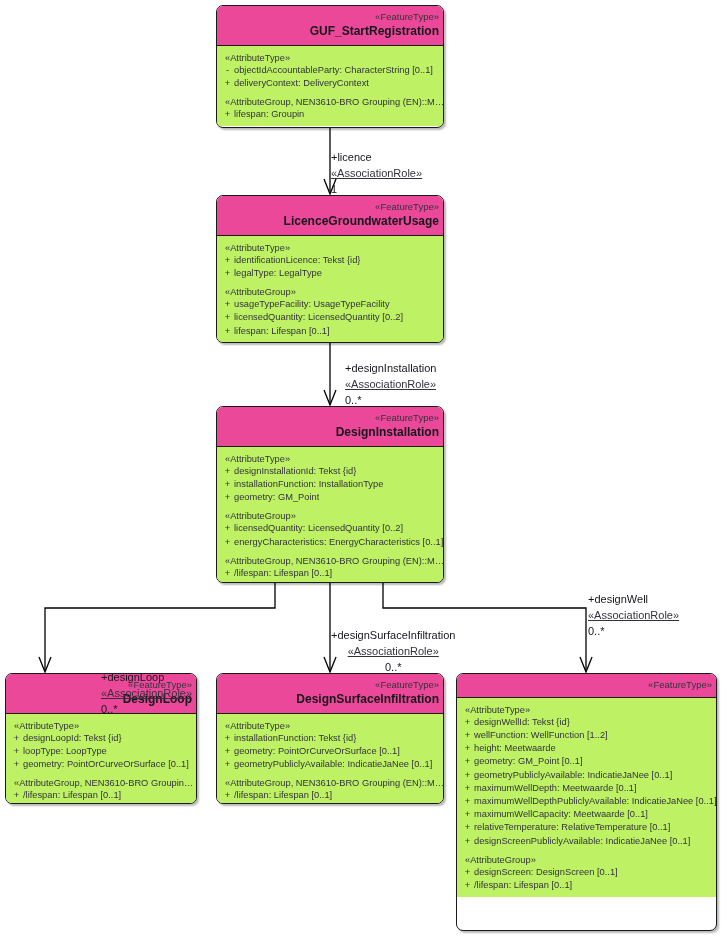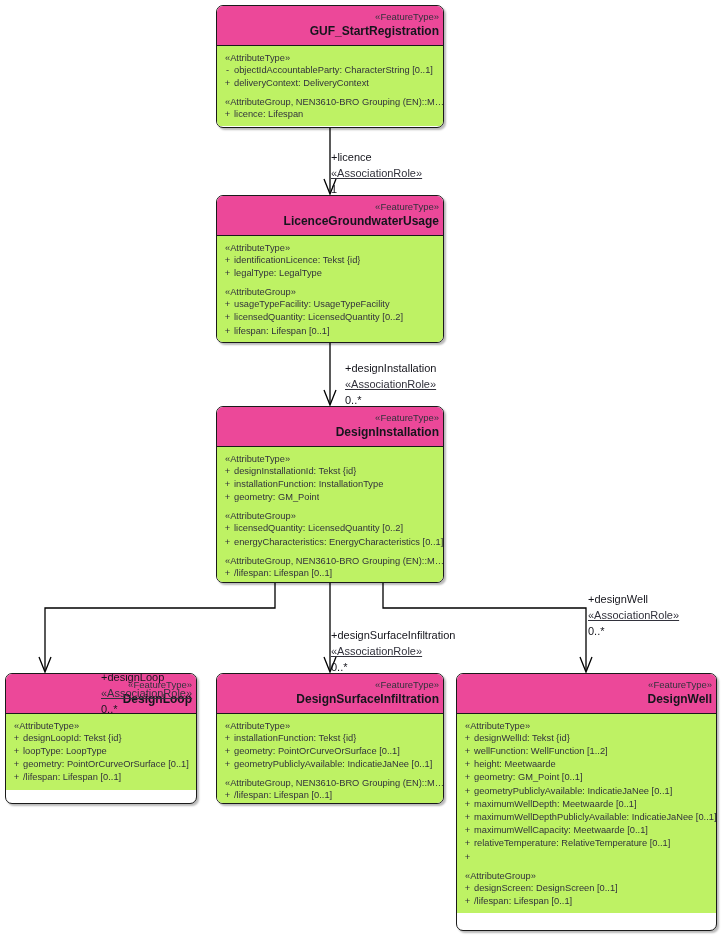--- a/index.html
+++ b/index.html
@@ -134,21 +134,21 @@
             <span class="attr-vis">-</span>
             <span class="attr-text">objectIdAccountableParty: CharacterString [0..1]</span>
           </div>
           <div class="attr-row">
             <span class="attr-vis">+</span>
             <span class="attr-text">deliveryContext: DeliveryContext</span>
           </div>
           <div class="grp-label spaced">«AttributeGroup, NEN3610-BRO Grouping (EN)::M…</div>
           <div class="attr-row">
             <span class="attr-vis">+</span>
-            <span class="attr-text">licence: Lifespan</span>
+            <span class="attr-text">lifespan: Groupin</span>
           </div>
         </div>
       </div>
       <div class="uml-class" style="left: 216px; top: 195px; width: 228px; height: 148px;">
         <div class="uml-header">
           <span class="stereotype">«FeatureType»</span>
           <span class="classname">LicenceGroundwaterUsage</span>
         </div>
         <div class="uml-body">
           <div class="grp-label">«AttributeType»</div>
@@ -222,20 +222,21 @@
             <span class="attr-text">designLoopId: Tekst {id}</span>
           </div>
           <div class="attr-row">
             <span class="attr-vis">+</span>
             <span class="attr-text">loopType: LoopType</span>
           </div>
           <div class="attr-row">
             <span class="attr-vis">+</span>
             <span class="attr-text">geometry: PointOrCurveOrSurface [0..1]</span>
           </div>
+          <div class="grp-label spaced">«AttributeGroup, NEN3610-BRO Groupin…</div>
           <div class="attr-row">
             <span class="attr-vis">+</span>
             <span class="attr-text">/lifespan: Lifespan [0..1]</span>
           </div>
         </div>
       </div>
       <div class="uml-class" style="left: 216px; top: 673px; width: 228px; height: 131px;">
         <div class="uml-header">
           <span class="stereotype">«FeatureType»</span>
           <span class="classname">DesignSurfaceInfiltration</span>
@@ -257,21 +258,20 @@
           <div class="grp-label spaced">«AttributeGroup, NEN3610-BRO Grouping (EN)::M…</div>
           <div class="attr-row">
             <span class="attr-vis">+</span>
             <span class="attr-text">/lifespan: Lifespan [0..1]</span>
           </div>
         </div>
       </div>
       <div class="uml-class" style="left: 456px; top: 673px; width: 261px; height: 258px;">
         <div class="uml-header">
           <span class="stereotype">«FeatureType»</span>
-          <span class="classname">DesignWell</span>
         </div>
         <div class="uml-body">
           <div class="grp-label">«AttributeType»</div>
           <div class="attr-row">
             <span class="attr-vis">+</span>
             <span class="attr-text">designWellId: Tekst {id}</span>
           </div>
           <div class="attr-row">
             <span class="attr-vis">+</span>
             <span class="attr-text">wellFunction: WellFunction [1..2]</span>
@@ -299,20 +299,21 @@
           <div class="attr-row">
             <span class="attr-vis">+</span>
             <span class="attr-text">maximumWellCapacity: Meetwaarde [0..1]</span>
           </div>
           <div class="attr-row">
             <span class="attr-vis">+</span>
             <span class="attr-text">relativeTemperature: RelativeTemperature [0..1]</span>
           </div>
           <div class="attr-row">
             <span class="attr-vis">+</span>
+            <span class="attr-text">designScreenPubliclyAvailable: IndicatieJaNee [0..1]</span>
           </div>
           <div class="grp-label spaced">«AttributeGroup»</div>
           <div class="attr-row">
             <span class="attr-vis">+</span>
             <span class="attr-text">designScreen: DesignScreen [0..1]</span>
           </div>
           <div class="attr-row">
             <span class="attr-vis">+</span>
             <span class="attr-text">/lifespan: Lifespan [0..1]</span>
           </div>
@@ -328,21 +329,21 @@
       <div class="assoc-label" style="left: 345px; top: 361px;">
         <span class="role">+designInstallation</span>
         <span class="stereo">«AssociationRole»</span>
         <span class="mult">0..*</span>
       </div>
       <div class="assoc-label" style="left: 101px; top: 641px; margin-top: 29px;">
         <span class="role">+designLoop</span>
         <span class="stereo">«AssociationRole»</span>
         <span class="mult">0..*</span>
       </div>
-      <div class="assoc-label" style="left: 331px; top: 628px;">
+      <div class="assoc-label" style="left: 331px; top: 628px; text-align: center;">
         <span class="role">+designSurfaceInfiltration</span>
         <span class="stereo">«AssociationRole»</span>
         <span class="mult">0..*</span>
       </div>
       <div class="assoc-label" style="left: 588px; top: 592px;">
         <span class="role">+designWell</span>
         <span class="stereo">«AssociationRole»</span>
         <span class="mult">0..*</span>
       </div>
     </div>

